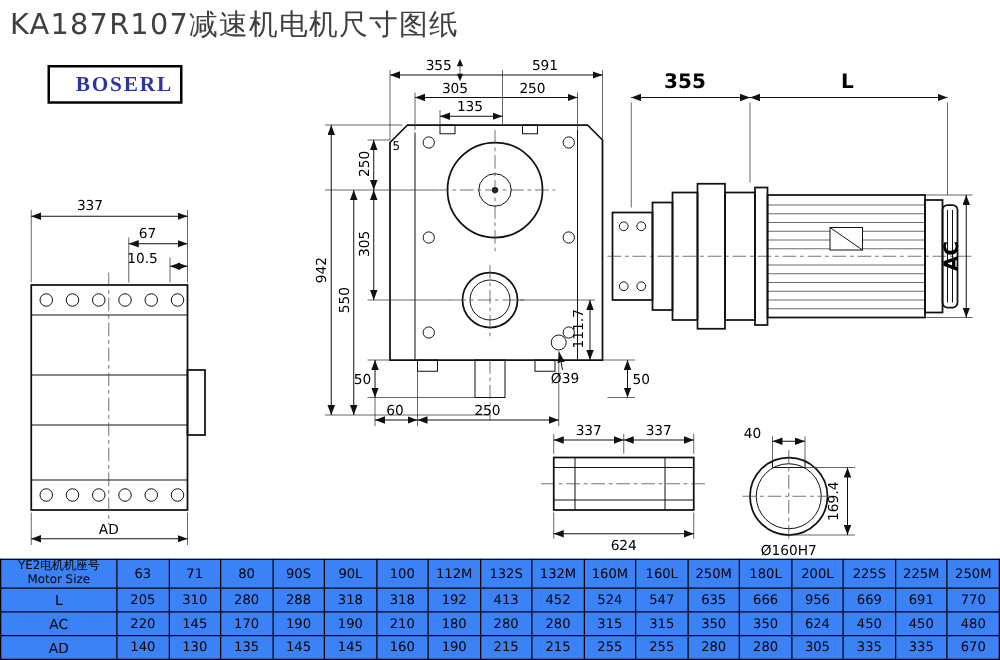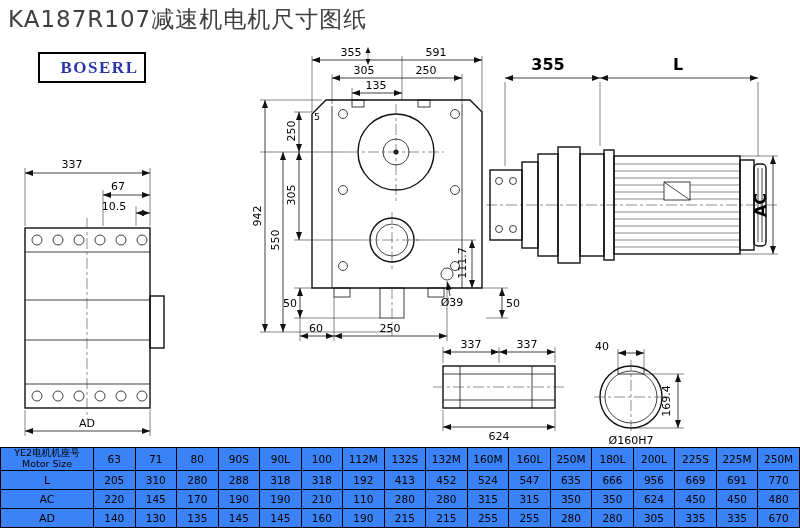--- a/index.html
+++ b/index.html
@@ -300,21 +300,21 @@
           <td>770</td>
         </tr>
         <tr>
           <td class="lbl">AC</td>
           <td>220</td>
           <td>145</td>
           <td>170</td>
           <td>190</td>
           <td>190</td>
           <td>210</td>
-          <td>110</td>
+          <td>180</td>
           <td>280</td>
           <td>280</td>
           <td>315</td>
           <td>315</td>
           <td>350</td>
           <td>350</td>
           <td>624</td>
           <td>450</td>
           <td>450</td>
           <td>480</td>

